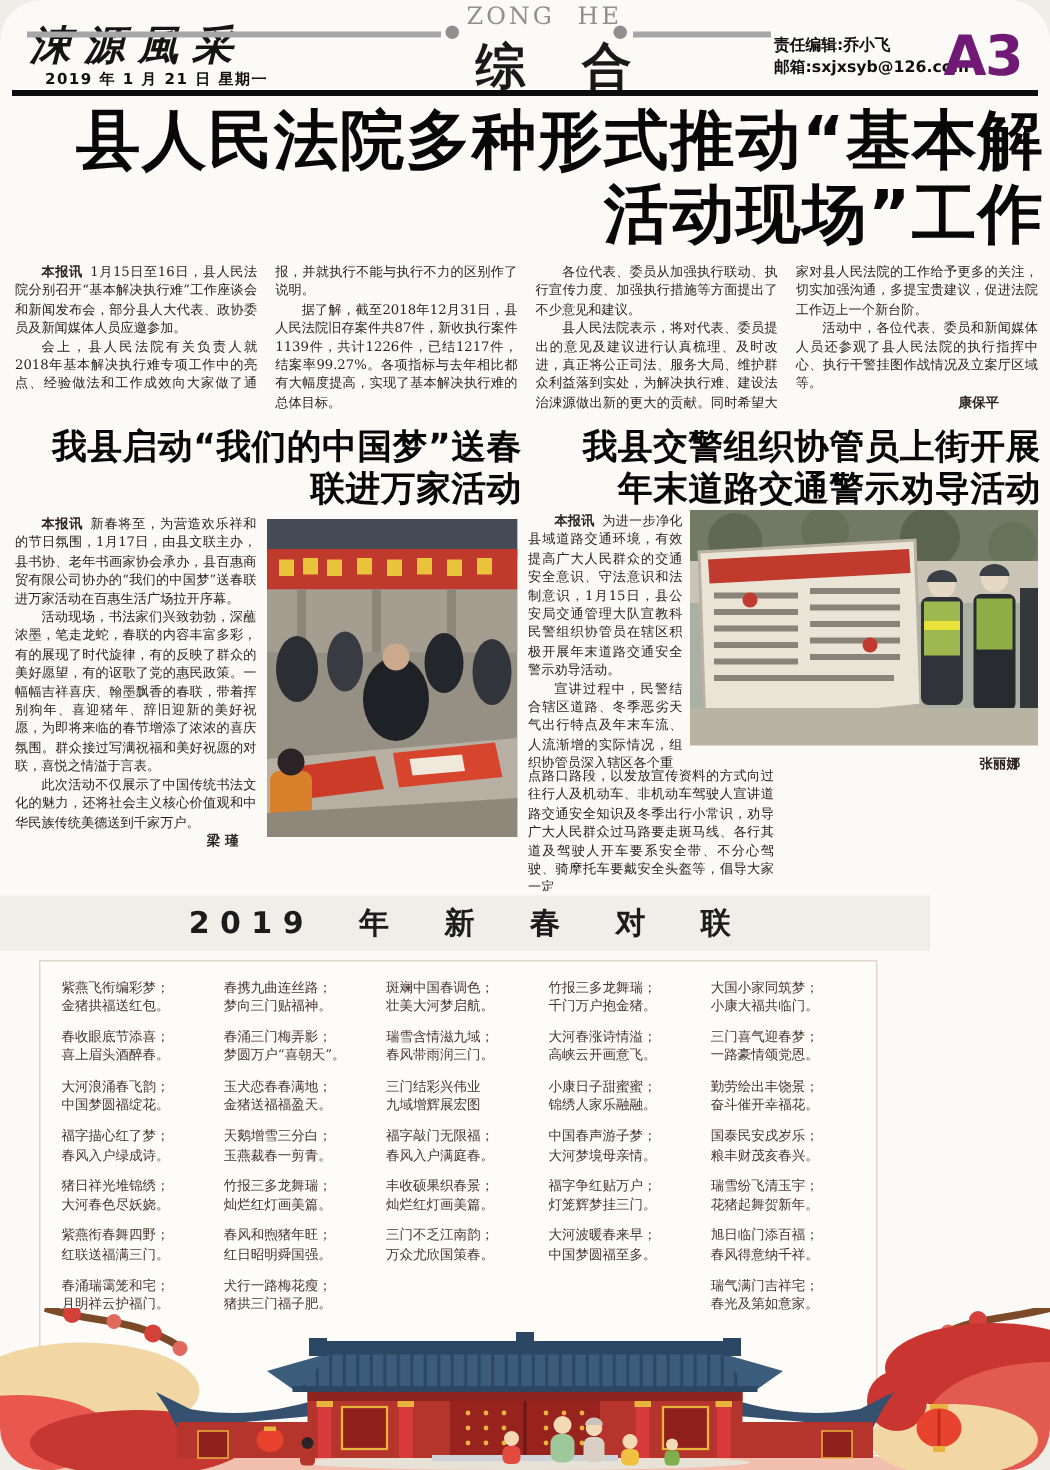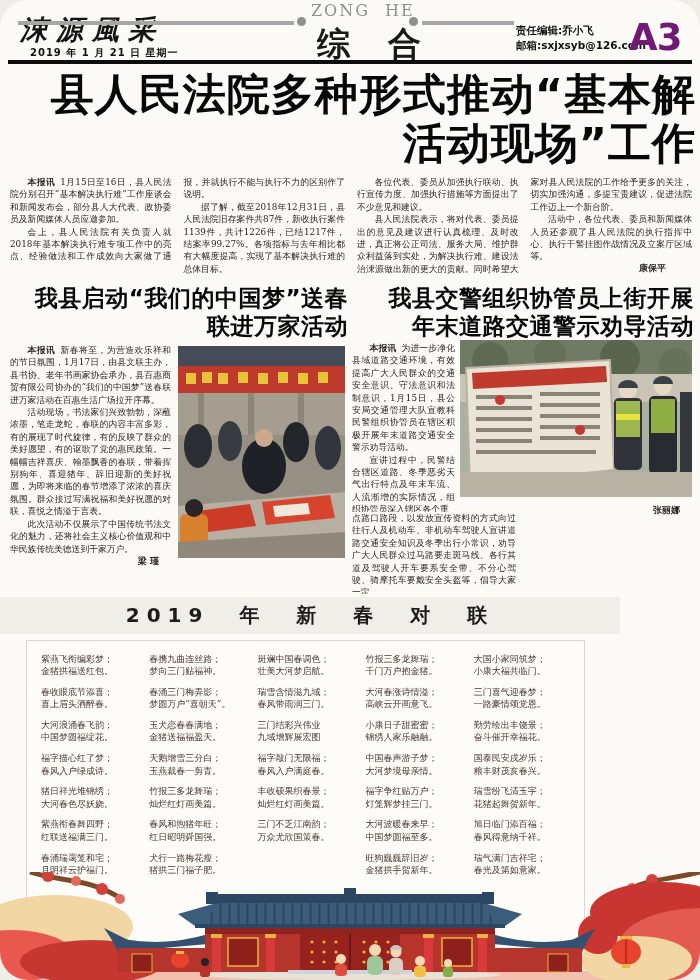--- a/index.html
+++ b/index.html
@@ -252,21 +252,20 @@
           <p class="couplet"><span>三门不乏江南韵；</span><br><span>万众尤欣国策春。</span></p>
         </div>
       <div>
 
       <p class="couplet"><span>竹报三多龙舞瑞；</span><br><span>千门万户抱金猪。</span></p>
           <p class="couplet"><span>大河春涨诗情溢；</span><br><span>高峡云开画意飞。</span></p>
           <p class="couplet"><span>小康日子甜蜜蜜；</span><br><span>锦绣人家乐融融。</span></p>
           <p class="couplet"><span>中国春声游子梦；</span><br><span>大河梦境母亲情。</span></p>
           <p class="couplet"><span>福字争红贴万户；</span><br><span>灯笼辉梦挂三门。</span></p>
           <p class="couplet"><span>大河波暖春来早；</span><br><span>中国梦圆福至多。</span></p>
-          <p class="couplet"><span>旺狗巍巍辞旧岁；</span><br><span>金猪拱手贺新年。</span></p>
         </div>
       <div>
 
       <p class="couplet"><span>大国小家同筑梦；</span><br><span>小康大福共临门。</span></p>
           <p class="couplet"><span>三门喜气迎春梦；</span><br><span>一路豪情颂党恩。</span></p>
           <p class="couplet"><span>勤劳绘出丰饶景；</span><br><span>奋斗催开幸福花。</span></p>
           <p class="couplet"><span>国泰民安戌岁乐；</span><br><span>粮丰财茂亥春兴。</span></p>
           <p class="couplet"><span>瑞雪纷飞清玉宇；</span><br><span>花猪起舞贺新年。</span></p>
           <p class="couplet"><span>旭日临门添百福；</span><br><span>春风得意纳千祥。</span></p>
           <p class="couplet"><span>瑞气满门吉祥宅；</span><br><span>春光及第如意家。</span></p>

